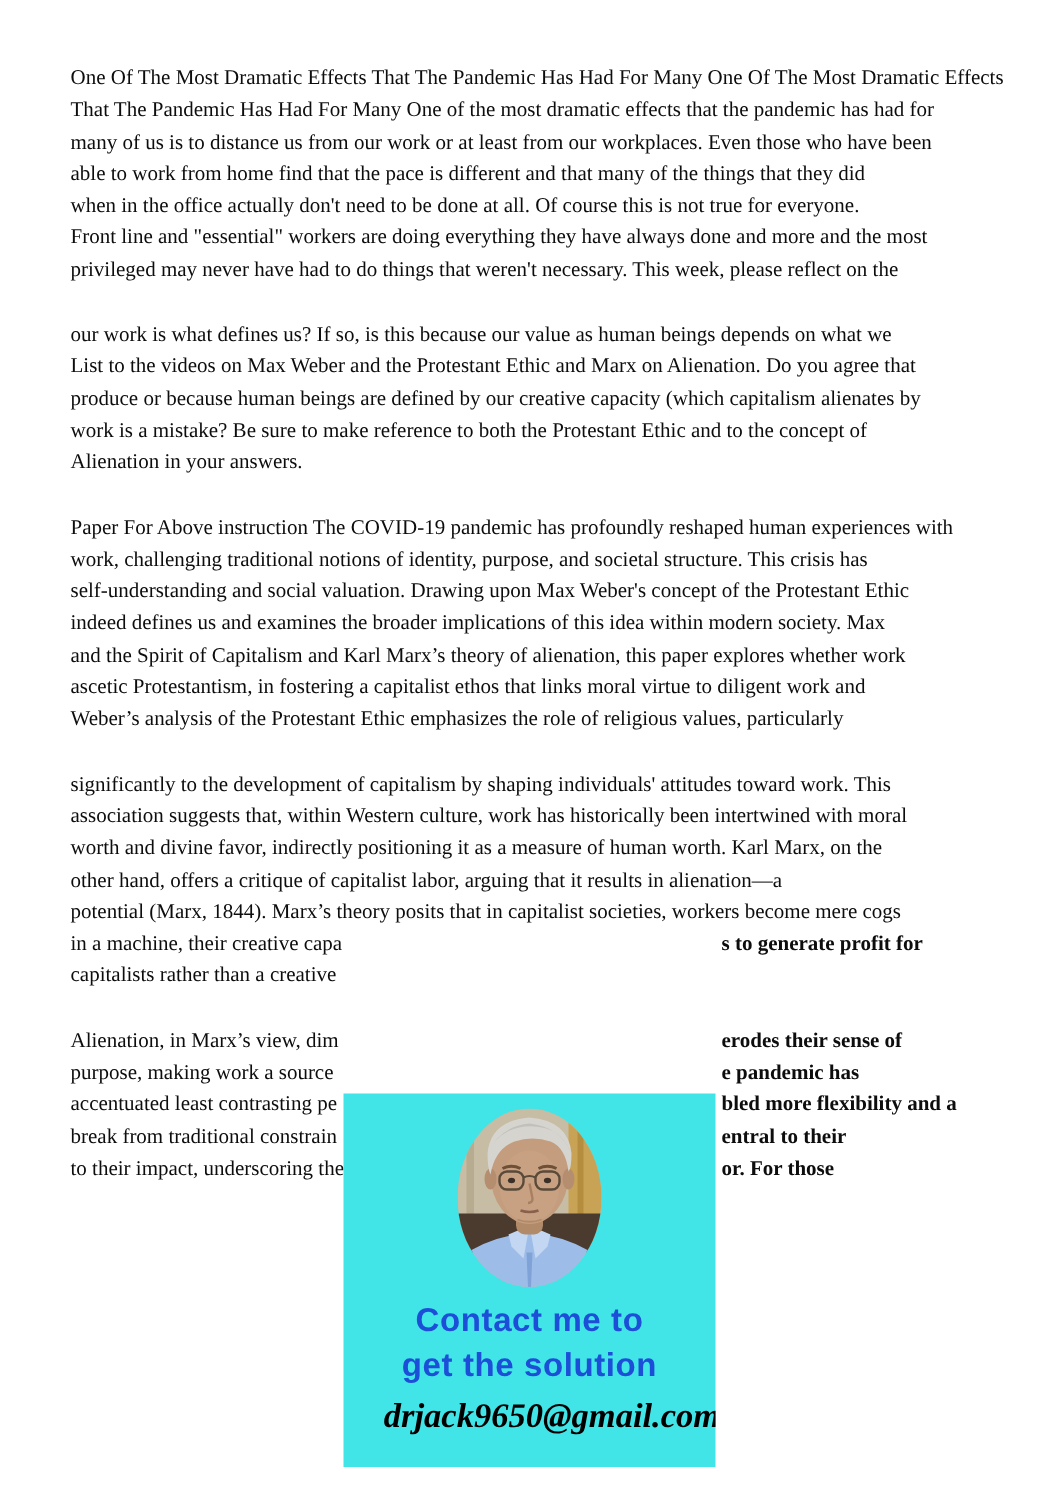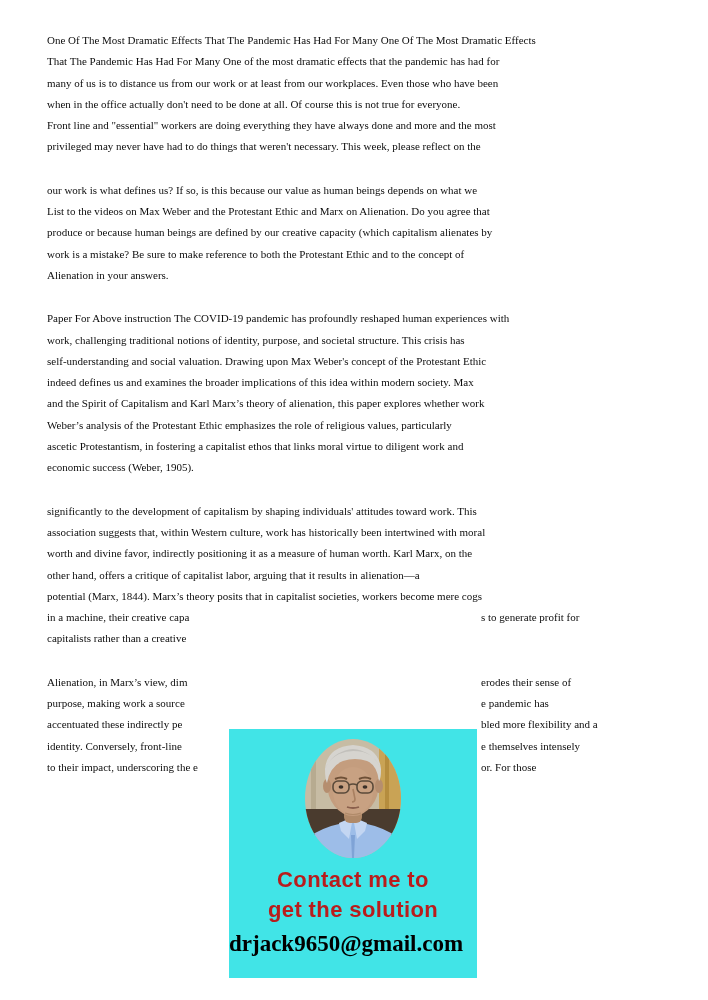--- a/index.html
+++ b/index.html
@@ -3,94 +3,94 @@
 <meta charset="utf-8">
 <style>
   html,body{margin:0;padding:0;}
   body{
     width:708px;height:1000px;position:relative;overflow:hidden;
     background:#ffffff;
     font-family:"Liberation Serif", serif;
   }
   .page{position:absolute;inset:0;background:#ffffff;}
   .text-body{
-    position:absolute;left:47px;top:30px;width:645px;
-    font-size:11px;color:#0d0d0d;
+    position:absolute;left:47px;top:42px;width:645px;
+    font-size:14px;color:#0d0d0d;
   }
   .para{margin:0 0 22px 0;}
   .line{
     height:21.3px;line-height:21.3px;white-space:nowrap;position:relative;
   }
-  .rfrag{position:absolute;left:434px;top:0;}
+  .rfrag{position:absolute;left:434px;top:0;font-weight:bold;}
   .promo-overlay{
     position:absolute;left:229px;top:729px;width:248px;height:249px;
     overflow:hidden;
   }
   .photo-oval{
     position:absolute;left:76px;top:10px;width:96px;height:119px;
   }
   .promo-heading{
     position:absolute;left:0;top:136px;width:100%;
     text-align:center;
     font-family:"Liberation Sans", sans-serif;
     font-weight:bold;font-size:22px;line-height:30px;
     letter-spacing:0.4px;
   }
   .promo-email{
-    position:absolute;left:0;top:201px;width:100%;
-    text-align:left;
+    position:absolute;left:15px;top:201px;width:100%;
+    text-align:center;
     font-family:"Liberation Serif", serif;
-    font-weight:bold;font-size:23px;line-height:28px;
+    font-weight:bold;font-size:23px;line-height:28px;font-style:italic;
   }
 </style>
 </head>
 <body>
 
 <div class="page">
 
   <div class="text-body" id="doc-body" style="color: rgb(13, 13, 13);">
       <div class="para">
         <div class="line">One Of The Most Dramatic Effects That The Pandemic Has Had For Many One Of The Most Dramatic Effects</div>
         <div class="line">That The Pandemic Has Had For Many One of the most dramatic effects that the pandemic has had for</div>
         <div class="line">many of us is to distance us from our work or at least from our workplaces. Even those who have been</div>
+        <div class="line">able to work from home find that the pace is different and that many of the things that they did</div>
         <div class="line">when in the office actually don't need to be done at all. Of course this is not true for everyone.</div>
         <div class="line">Front line and "essential" workers are doing everything they have always done and more and the most</div>
         <div class="line">privileged may never have had to do things that weren't necessary. This week, please reflect on the</div>
       </div>
       <div class="para">
         <div class="line">our work is what defines us? If so, is this because our value as human beings depends on what we</div>
         <div class="line">List to the videos on Max Weber and the Protestant Ethic and Marx on Alienation. Do you agree that</div>
         <div class="line">produce or because human beings are defined by our creative capacity (which capitalism alienates by</div>
         <div class="line">work is a mistake? Be sure to make reference to both the Protestant Ethic and to the concept of</div>
         <div class="line">Alienation in your answers.</div>
       </div>
       <div class="para">
         <div class="line">Paper For Above instruction The COVID-19 pandemic has profoundly reshaped human experiences with</div>
         <div class="line">work, challenging traditional notions of identity, purpose, and societal structure. This crisis has</div>
         <div class="line">self-understanding and social valuation. Drawing upon Max Weber's concept of the Protestant Ethic</div>
         <div class="line">indeed defines us and examines the broader implications of this idea within modern society. Max</div>
         <div class="line">and the Spirit of Capitalism and Karl Marx’s theory of alienation, this paper explores whether work</div>
+        <div class="line">ascetic Protestantism, in fostering a capitalist ethos that links moral virtue to diligent work and</div>
         <div class="line">Weber’s analysis of the Protestant Ethic emphasizes the role of religious values, particularly</div>
-        <div class="line">ascetic Protestantism, in fostering a capitalist ethos that links moral virtue to diligent work and</div>
-        <div class="line">economic success (Weber, 1905).</div>
       </div>
       <div class="para">
         <div class="line">significantly to the development of capitalism by shaping individuals' attitudes toward work. This</div>
         <div class="line">association suggests that, within Western culture, work has historically been intertwined with moral</div>
         <div class="line">worth and divine favor, indirectly positioning it as a measure of human worth. Karl Marx, on the</div>
         <div class="line">other hand, offers a critique of capitalist labor, arguing that it results in alienation—a</div>
         <div class="line">potential (Marx, 1844). Marx’s theory posits that in capitalist societies, workers become mere cogs</div>
         <div class="line"><span>in a machine, their creative capa</span><span class="rfrag">s to generate profit for</span></div>
         <div class="line"><span>capitalists rather than a creative</span><span class="rfrag"></span></div>
       </div>
       <div class="para">
         <div class="line"><span>Alienation, in Marx’s view, dim</span><span class="rfrag">erodes their sense of</span></div>
         <div class="line"><span>purpose, making work a source</span><span class="rfrag">e pandemic has</span></div>
-        <div class="line"><span>accentuated these indirectly pe</span><span class="rfrag">bled more flexibility and a</span></div>
-        <div class="line"><span>identity. Conversely, front-line</span><span class="rfrag">e themselves intensely</span></div>
+        <div class="line"><span>accentuated least contrasting pe</span><span class="rfrag">bled more flexibility and a</span></div>
+        <div class="line"><span>break from traditional constrain</span><span class="rfrag">entral to their</span></div>
         <div class="line"><span>to their impact, underscoring the e</span><span class="rfrag">or. For those</span></div>
       </div>
     </div>
 
   <div class="promo-overlay" id="promo-overlay" style="background: rgb(65, 228, 231);">
     <div class="photo-oval">
       <svg width="96" height="119" viewBox="0 0 96 119">
         <defs>
           <clipPath id="ovalClip">
               <ellipse cx="48" cy="59.5" rx="48" ry="59.5"></ellipse>
@@ -119,20 +119,20 @@
           <rect x="52" y="42" width="16" height="12" rx="5" fill="none" stroke="#5a4a3a" stroke-width="1.6"></rect>
           <path d="M44,46 Q48,44 52,46" stroke="#5a4a3a" stroke-width="1.4" fill="none"></path>
           <ellipse cx="36" cy="48" rx="2.4" ry="1.8" fill="#3a3028"></ellipse>
           <ellipse cx="60" cy="48" rx="2.4" ry="1.8" fill="#3a3028"></ellipse>
           <path d="M48,50 L50,60 Q50,63 47,63" stroke="#a87f60" stroke-width="1.6" fill="none"></path>
           <path d="M42,68 Q48,70 54,68" stroke="#8a5f4c" stroke-width="1.8" fill="none"></path>
           <path d="M40,74 Q48,77 56,74" stroke="#b08a69" stroke-width="1.2" fill="none"></path>
         </g>
       </svg>
     </div>
-    <div class="promo-heading" style="color: #b91c1c;">
+    <div class="promo-heading" style="color: #1d4ed8;">
       <div>Contact me to</div>
       <div>get the solution</div>
     </div>
     <div class="promo-email" style="color: rgb(0, 0, 0);">drjack9650@gmail.com</div>
   </div>
 
 </div>
 
 </body></html>

